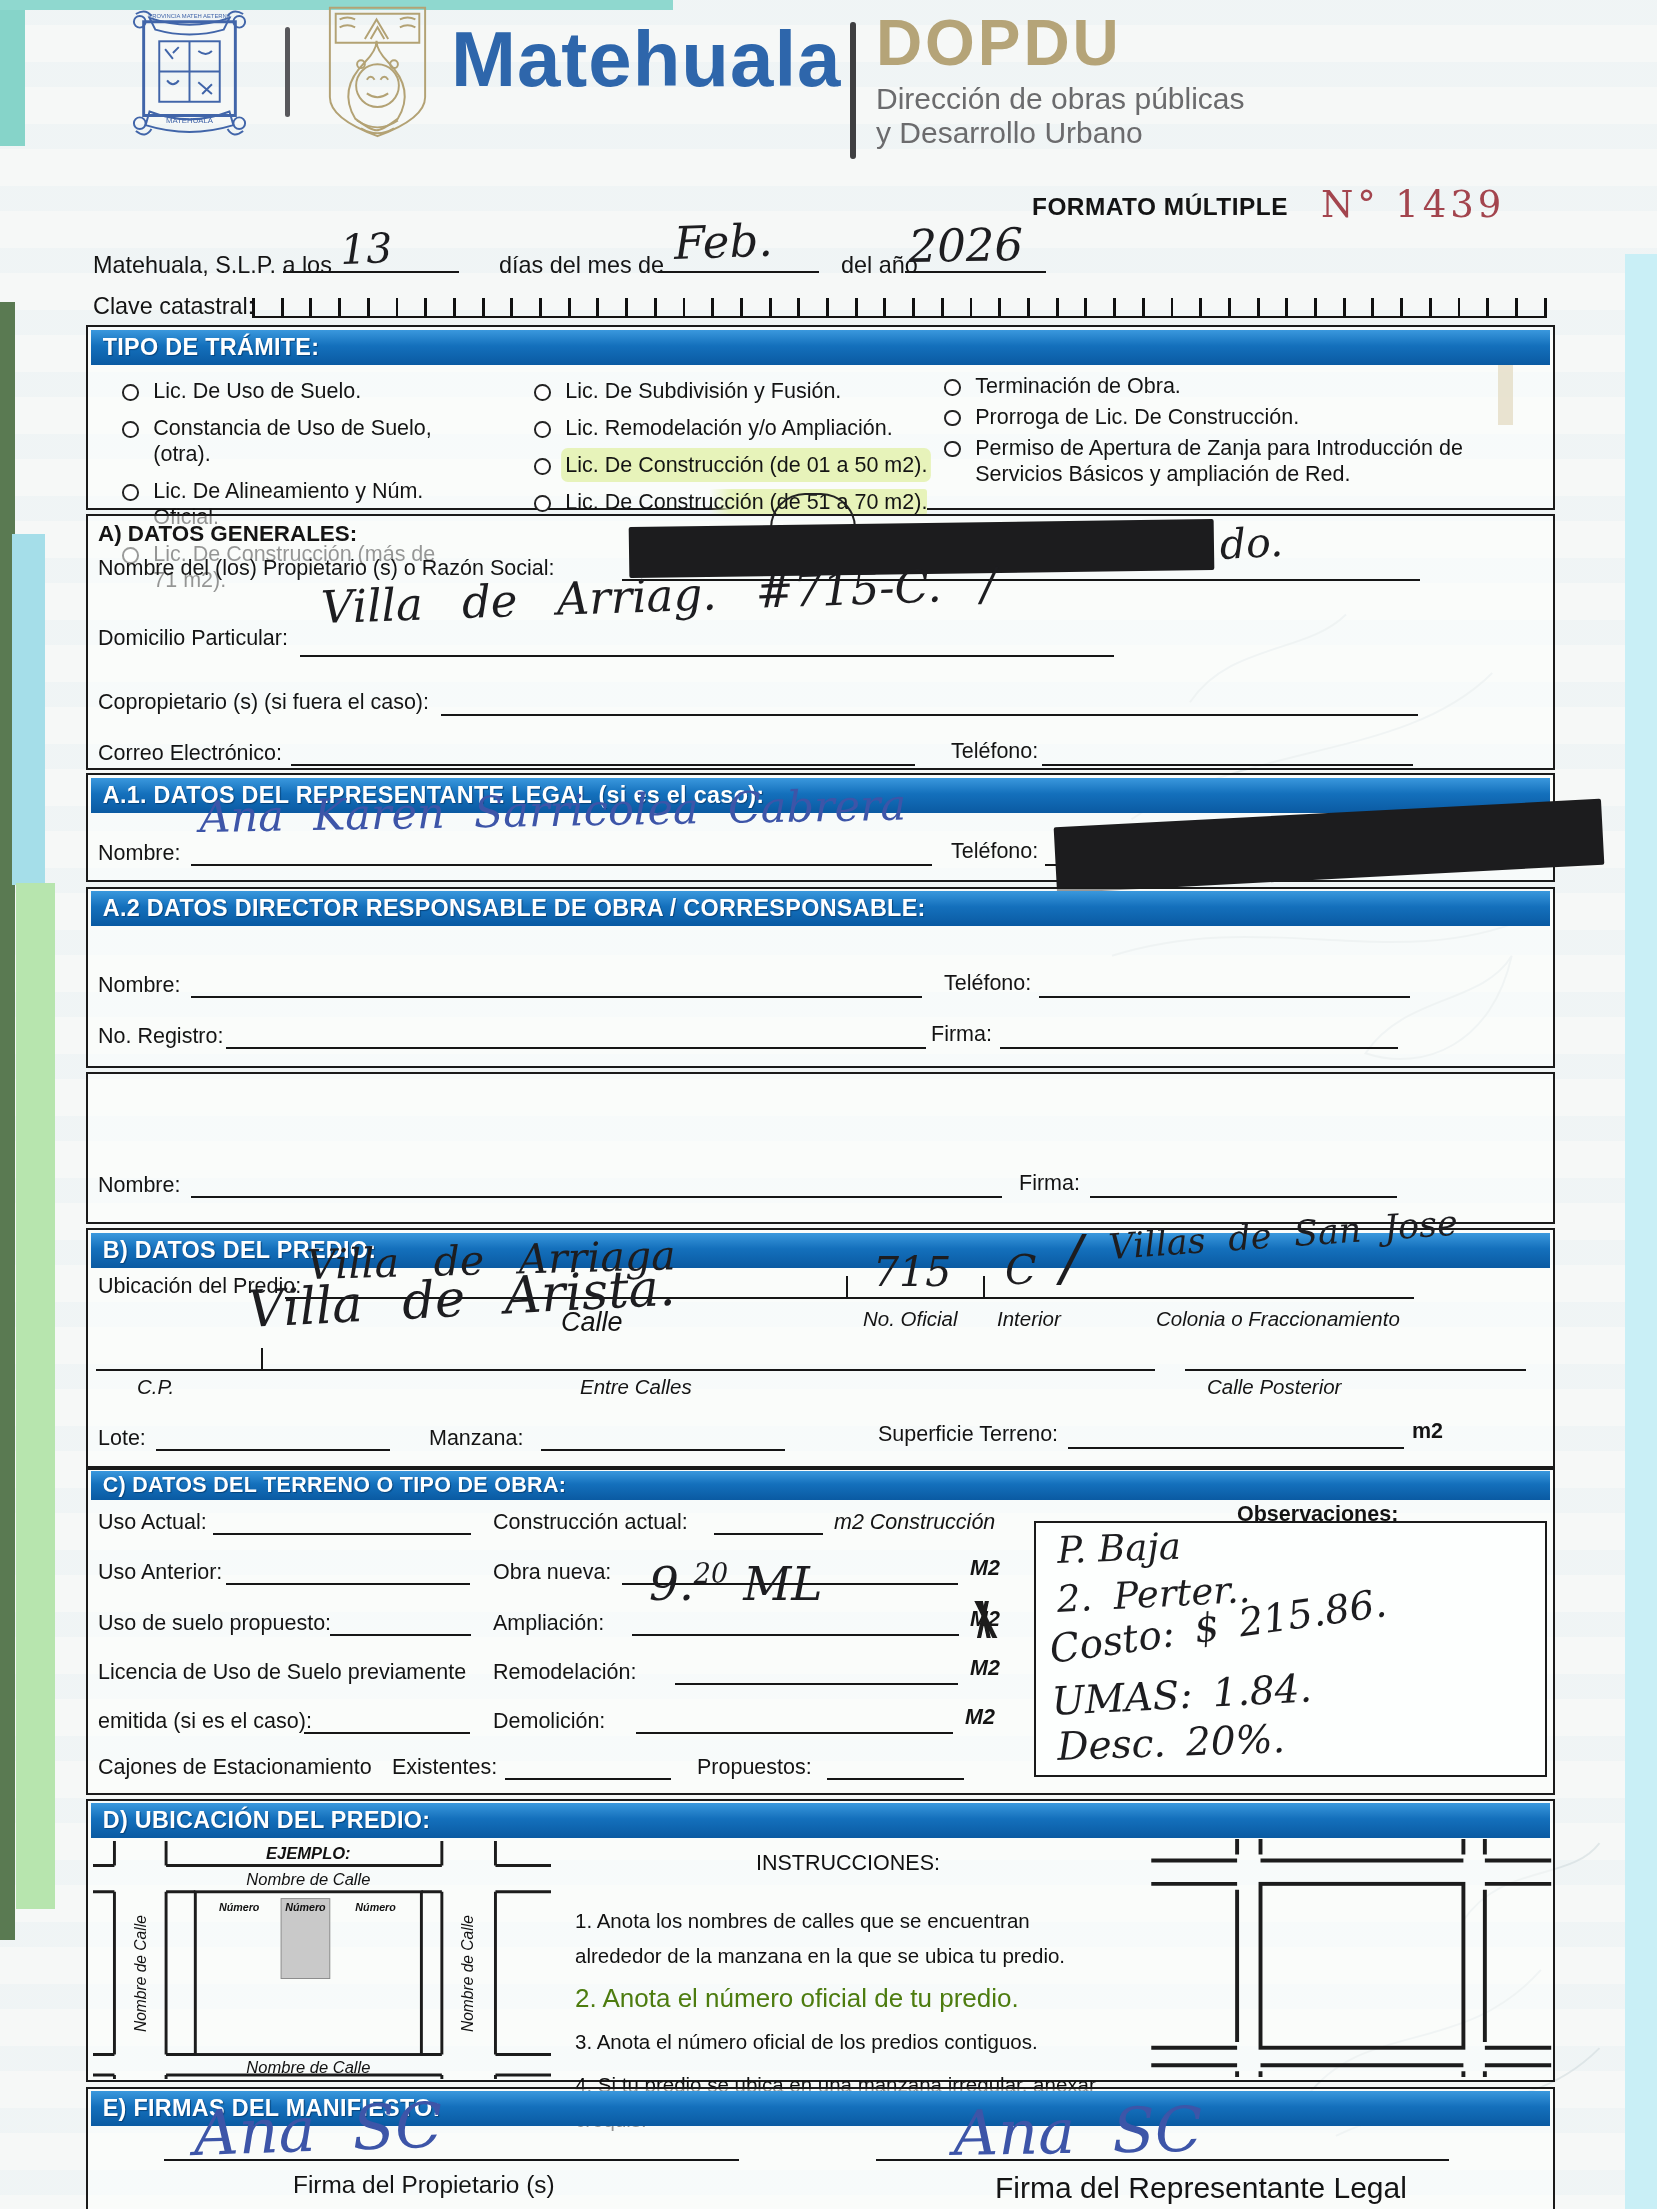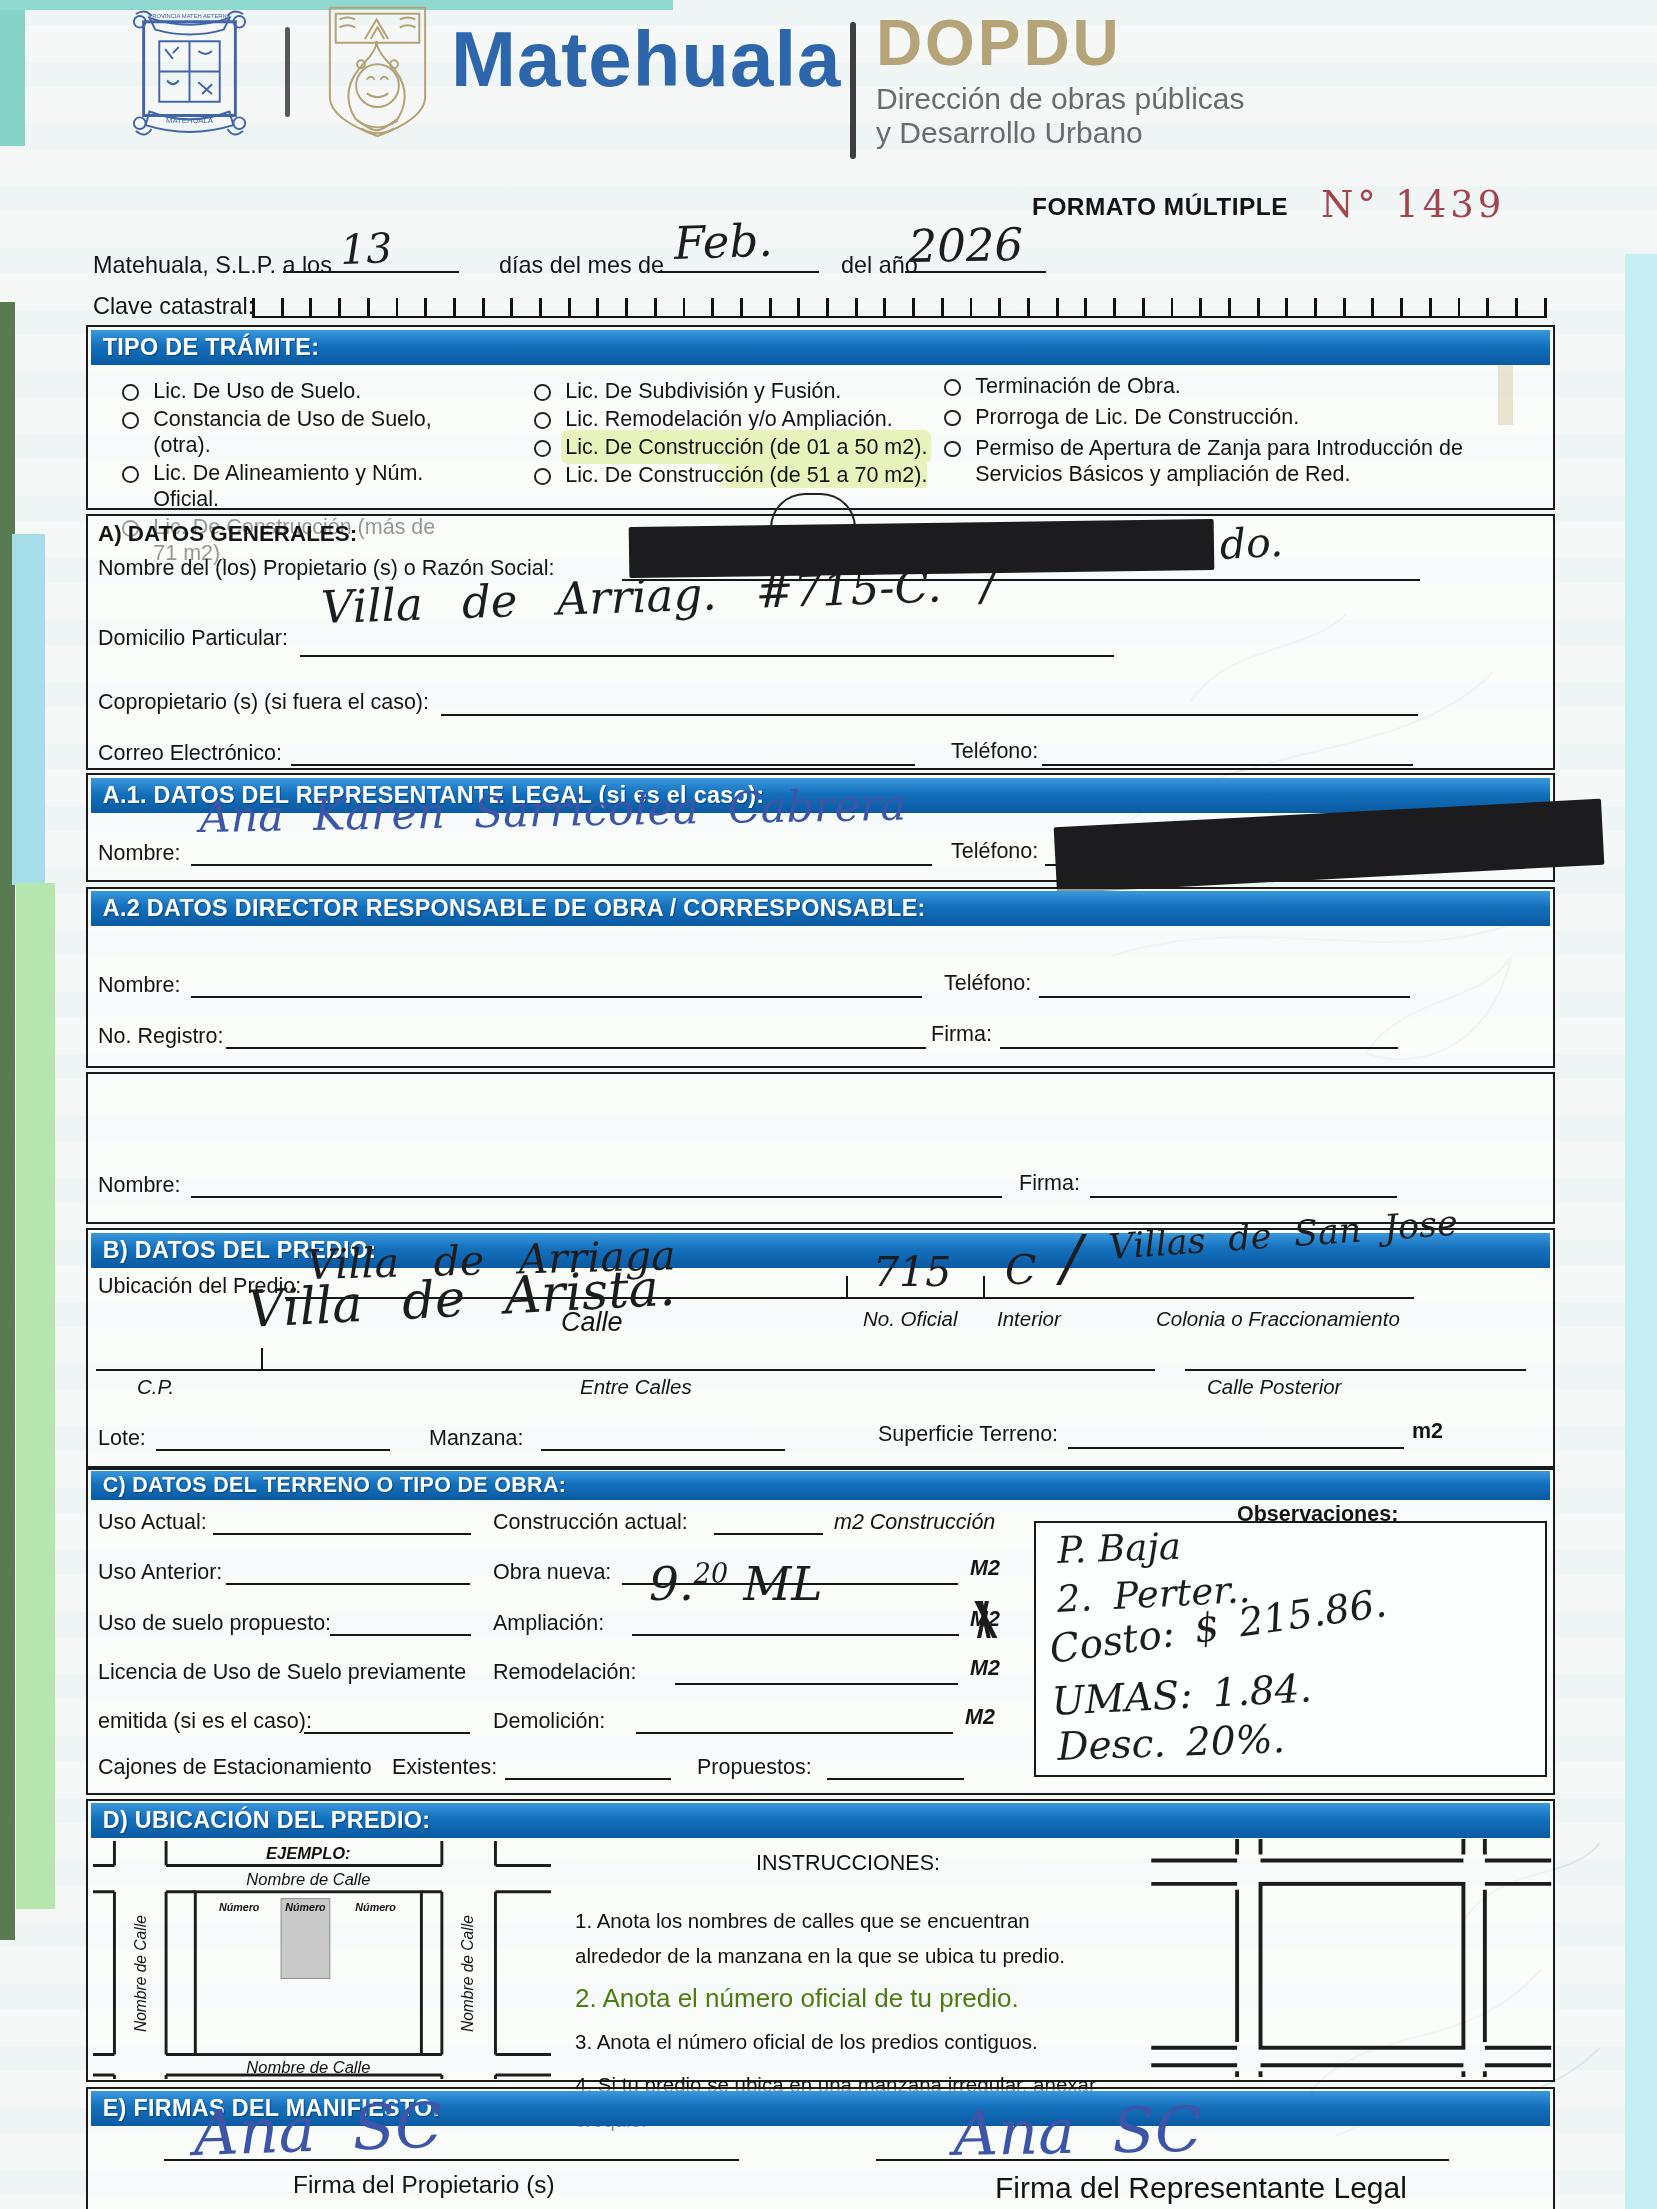--- a/index.html
+++ b/index.html
@@ -12,21 +12,21 @@
   
   .sect{position:absolute;left:86px;width:1469px;border:2.9px solid #1a1a1a;background:rgba(253,255,254,.55);box-sizing:border-box;}
   .bar{position:absolute;left:91px;width:1459px;height:35px;background:linear-gradient(180deg,#3a98dd 0%,#1470bc 45%,#0a5aa2 100%);color:#fff;font-weight:700;font-size:23.4px;line-height:35px;padding-left:11.7px;box-sizing:border-box;text-shadow:1px 1px 1px #07447c;letter-spacing:0.3px;}
   .lbl{position:absolute;font-size:21.5px;color:#141414;white-space:nowrap;}
   .lbl.b{font-weight:700;}
   .lbl.i{font-style:italic;}
   .fline{position:absolute;border-bottom:2px solid #161616;height:25px;}
   .hand{position:absolute;font-family:"DejaVu Serif",serif;font-style:italic;color:#1d1d20;white-space:nowrap;transform-origin:left bottom;}
   .hand.blue{color:#3d55a8;}
   .radio{width:12.7px;height:12.7px;border:2px solid #232323;border-radius:50%;flex:0 0 12.7px;margin-top:5.9px;background:#fff;}
-  .optcol{position:absolute;display:flex;flex-direction:column;gap:2px;}
+  .optcol{position:absolute;display:flex;flex-direction:column;gap:11px;}
   .optrow{display:flex;gap:14.6px;align-items:flex-start;}
   .optrow .t{font-size:21.5px;color:#141414;line-height:26px;}
   .hl-full .t{background:#e7f3ba;box-shadow:0 0 0 3.9px #e7f3ba;border-radius:2.9px;}
   .hl-partial .t{background:linear-gradient(90deg,rgba(231,243,186,0) 0 40%,#e7f3ba 46%);border-radius:2.9px;}
   .tickrow{position:absolute;display:flex;justify-content:space-between;align-items:flex-end;border-bottom:2px solid #111;}
   .tick{width:2.9px;height:17.6px;background:#111;}
   .redact{position:absolute;background:#1c1c1e;border-radius:2px;}
   .vsep{position:absolute;width:2px;background:#161616;}
   .scrib{position:relative;display:inline-block;}
   .scrib::after{content:"";position:absolute;inset:-5.9px -3.9px;background:

